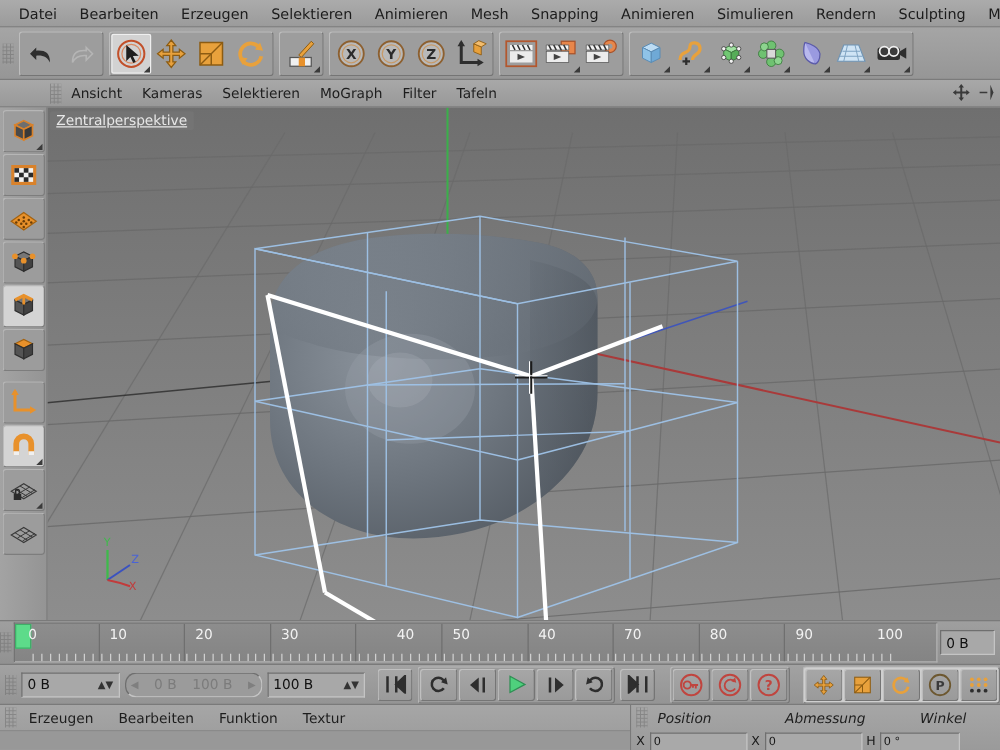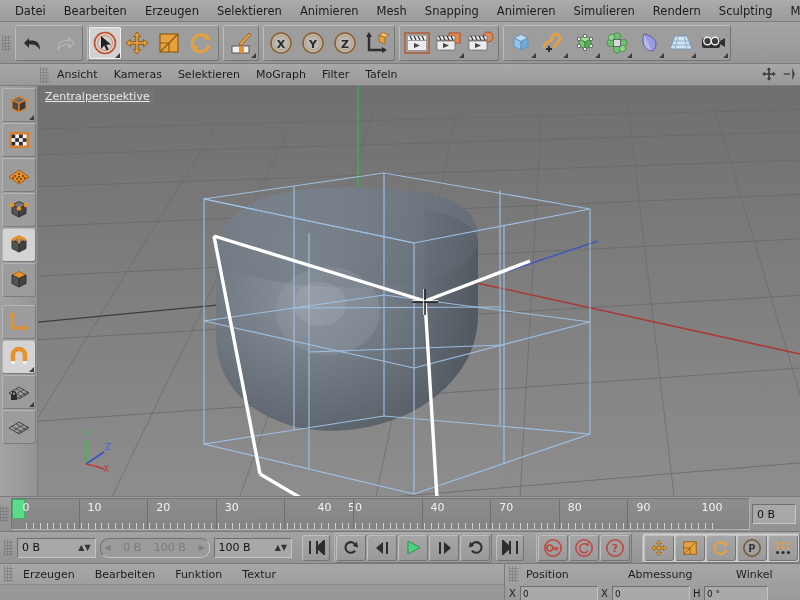--- a/index.html
+++ b/index.html
@@ -151,21 +151,21 @@
   #matmgr {
     position: absolute; left: 0; top: 564px; width: 505px; height: 36px;
     background: linear-gradient(#a6a6a6, #9a9a9a); border-right: 1px solid #7a7a7a;
   }
   #coordmgr {
     position: absolute; left: 505px; top: 564px; width: 295px; height: 36px;
     background: linear-gradient(#a6a6a6, #9a9a9a);
   }
   .mgrmenu { display: flex; align-items: center; height: 20px; padding-left: 4px; }
   .mgrmenu .mi { font-size: 11px; color: #1d1d1d; padding: 2px 10px; cursor: default; }
-  .colhdr { display: flex; align-items: center; height: 20px; padding-left: 4px; }
+  .colhdr { display: flex; align-items: center; height: 20px; padding-left: 4px; font-style: italic; }
   .colhdr .ch { font-size: 11px; color: #1d1d1d; }
   .fieldrow { display: flex; align-items: center; gap: 3px; padding: 2px 4px; }
   .axlbl { font-size: 10px; color: #1a1a1a; width: 8px; }
   .minifield {
     height: 15px; background: #a9a9a9;
     border: 1px solid; border-color: #6f6f6f #c4c4c4 #c4c4c4 #6f6f6f;
     font-size: 9px; color: #1a1a1a; display: flex; align-items: center;
     padding: 0 2px;
   }
   svg { display: block; }
@@ -607,21 +607,21 @@
       <div id="playhead"></div>
     <div class="tlbl" style="left: 14px;">0</div>
         <div class="tlbl" style="left: 82.6px;">10</div>
         <div class="tickM" style="left: 66.6px;"></div>
         <div class="tlbl" style="left: 151.2px;">20</div>
         <div class="tickM" style="left: 135.2px;"></div>
         <div class="tlbl" style="left: 219.8px;">30</div>
         <div class="tickM" style="left: 203.8px;"></div>
         <div class="tlbl" style="left: 288.4px; margin-left: 24px;">40</div>
         <div class="tickM" style="left: 272.4px;"></div>
-        <div class="tlbl" style="left: 343px;">50</div>
+        <div class="tlbl" style="left: 357px;">50</div>
         <div class="tickM" style="left: 341px;"></div>
         <div class="tlbl" style="left: 425.6px;">40</div>
         <div class="tickM" style="left: 409.6px;"></div>
         <div class="tlbl" style="left: 494.2px;">70</div>
         <div class="tickM" style="left: 478.2px;"></div>
         <div class="tlbl" style="left: 562.8px;">80</div>
         <div class="tickM" style="left: 546.8px;"></div>
         <div class="tlbl" style="left: 631.4px;">90</div>
         <div class="tickM" style="left: 615.4px;"></div>
         <div class="tlbl" style="left: 700px;">100</div>

